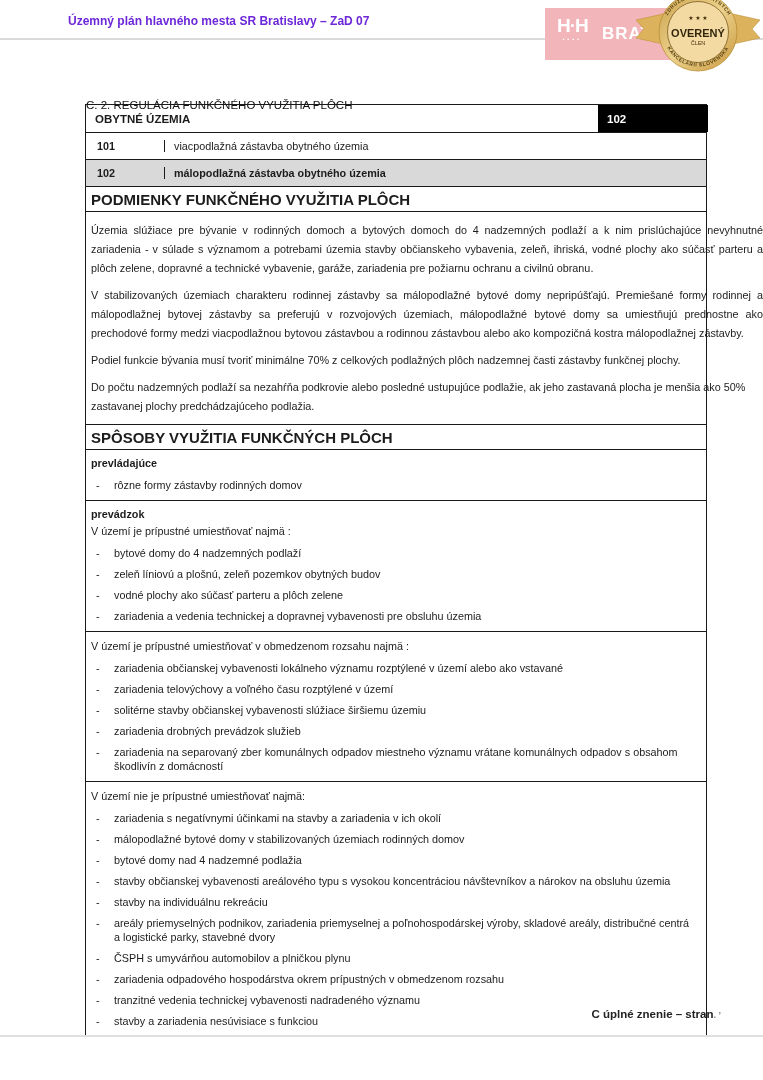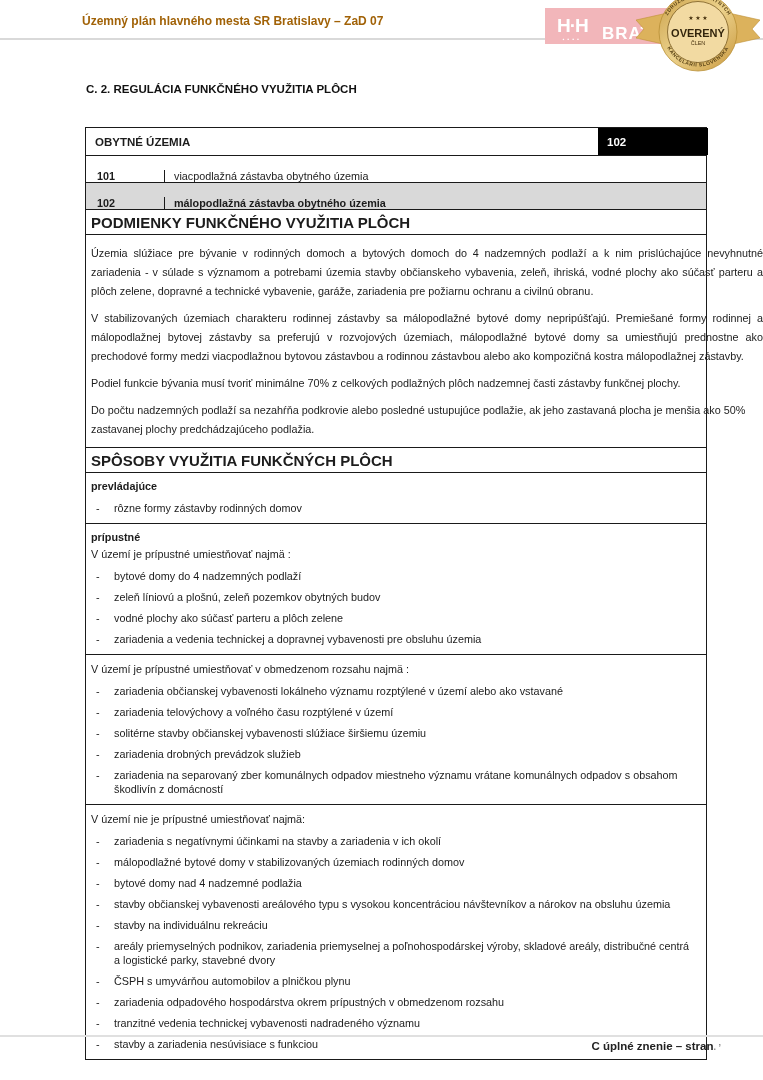--- a/index.html
+++ b/index.html
@@ -1,59 +1,59 @@
 <!DOCTYPE html>
 <html><head>
 <meta charset="utf-8">
 <style>
   html,body{margin:0;padding:0;background:#fff;}
   body{overflow:hidden;font-family:"Liberation Sans","DejaVu Sans",sans-serif;color:#1c1c1c;}
   #page{position:relative;width:763px;height:1080px;background:#fff;overflow:hidden;}
 
   
-  .doc-title{position:absolute;left:82px;top:14px;font-size:12px;font-weight:bold;color:#a16207;}
+  .doc-title{position:absolute;left:68px;top:14px;font-size:12px;font-weight:bold;color:#6d28d9;}
   .head-rule{position:absolute;left:0;top:38px;width:763px;height:2px;background:#d9d9d9;}
 
   
-  .wm-box{position:absolute;left:545px;top:8px;width:158px;height:36px;background:#f2b6ba;}
+  .wm-box{position:absolute;left:545px;top:8px;width:158px;height:52px;background:#f2b6ba;}
   .wm-logo{position:absolute;left:12px;top:8px;color:#fff;text-align:center;}
   .wm-mark{font-weight:bold;font-size:19px;letter-spacing:-1px;line-height:20px;}
   .wm-dots{font-size:5px;letter-spacing:3px;line-height:6px;}
   .wm-name{position:absolute;left:57px;top:16px;color:#fff;font-weight:bold;font-size:17px;letter-spacing:1px;}
   .badge-wrap{position:absolute;left:636px;top:-14px;width:124px;height:96px;}
 
   
-  .section-heading{position:absolute;left:86px;top:83px;font-size:11.5px;font-weight:bold;color:#111;}
-
-  
-  .doc-table{position:absolute;left:85px;top:104px;width:622px;border:1.5px solid #1a1a1a;box-sizing:border-box;background:transparent;font-size:10.8px;margin-top:23px;}
+  .section-heading{position:absolute;left:86px;top:99px;font-size:11.5px;font-weight:normal;color:#111;}
+
+  
+  .doc-table{position:absolute;left:85px;top:104px;width:622px;border:1.5px solid #1a1a1a;box-sizing:border-box;background:transparent;font-size:10.8px;}
   .t-row{border-bottom:1.4px solid #1a1a1a;position:relative;}
   .t-row:last-child{border-bottom:none;}
   .head-row{display:flex;align-items:stretch;height:27px;}
   .head-label{flex:1;display:flex;align-items:center;padding-left:9px;font-weight:bold;font-size:11.5px;}
   .head-code{width:101px;margin-right:-2px;background:#000;color:#fff;display:flex;align-items:center;padding-left:9px;font-weight:bold;font-size:11.5px;}
-  .code-row{display:flex;height:26px;align-items:flex-end;}
+  .code-row{display:flex;height:26px;align-items:center;}
   .code-cell{width:79px;border-right:1.4px solid #1a1a1a;display:flex;align-items:center;padding-left:11px;font-weight:bold;box-sizing:border-box;}
   .label-cell{flex:1;display:flex;align-items:center;padding-left:9px;}
   .hl{background:#d9d9d9;}
   .hl .label-cell{font-weight:bold;}
   .sec-head{height:24px;display:flex;align-items:center;padding-left:5px;font-weight:bold;font-size:15px;}
   .para-block{padding:1px 0 8px 5px;}
   .para-block p{width:672px;margin:8px 0 0 0;text-align:justify;line-height:19px;}
   .para-block p.loose{line-height:19px;text-align:left;}
   .sub-sec{padding:5px 0 8px 5px;}
   .sub-title{font-weight:bold;line-height:16px;}
   .sub-intro{line-height:16px;margin-top:1px;}
   .item{display:flex;margin-top:7px;padding-left:5px;line-height:14px;}
   .item .dash{width:18px;flex:none;}
   .item .txt{flex:1;padding-right:10px;}
 
   
   .foot-rule{position:absolute;left:0;top:1035px;width:763px;height:1.5px;background:#e0e0e0;}
-  .foot-text{position:absolute;right:42px;top:1040px;font-size:11.5px;font-weight:bold;color:#222;}
+  .foot-text{position:absolute;right:42px;top:1008px;font-size:11.5px;font-weight:bold;color:#222;}
   .foot-trail{opacity:.55;font-size:9px;}
 </style>
 </head>
 <body>
 
 <div id="page">
 
   <div class="doc-title">Územný plán hlavného mesta SR Bratislavy – ZaD 07</div>
   <div class="head-rule"></div>
 
@@ -124,21 +124,21 @@
 
     <div class="t-row sub-sec">
       <div class="sub-title">prevládajúce</div>
       <div class="item">
         <span class="dash">-</span>
         <span class="txt">rôzne formy zástavby rodinných domov</span>
       </div>
     </div>
 
     <div class="t-row sub-sec">
-      <div class="sub-title">prípustné</div>
+      <div class="sub-title">prevádzok</div>
       <div class="sub-intro">V území je prípustné umiestňovať najmä :</div>
       <div class="item">
         <span class="dash">-</span>
         <span class="txt">bytové domy do 4 nadzemných podlaží</span>
       </div>
       <div class="item">
         <span class="dash">-</span>
         <span class="txt">zeleň líniovú a plošnú, zeleň pozemkov obytných budov</span>
       </div>
       <div class="item">

